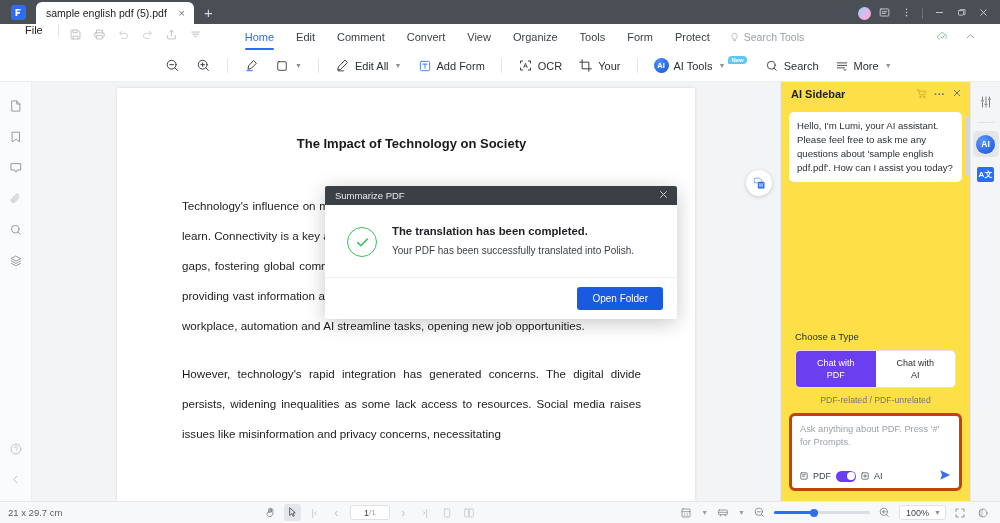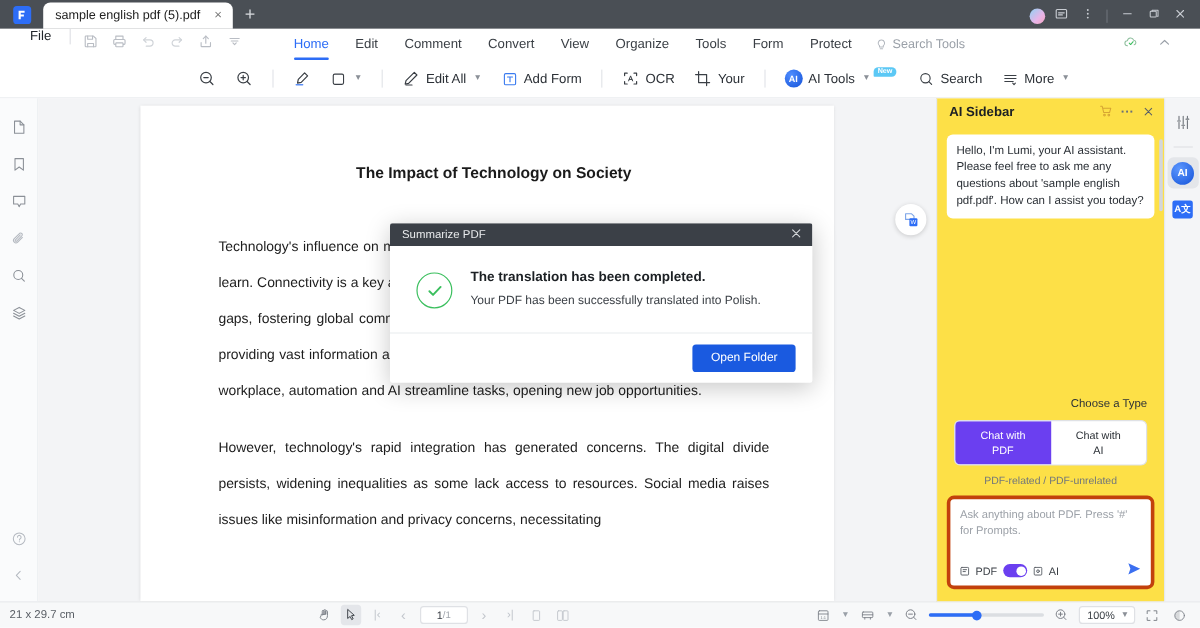--- a/index.html
+++ b/index.html
@@ -133,21 +133,21 @@
   .bubble {
     background: #fff; border-radius: 5px; padding: 7px 8px; color: #2b3036;
     line-height: 14px; font-size: 9.6px;
   }
   .bubble a { color: #3b6ff0; text-decoration: none; display: block; margin-top: 6px; }
   .sb-scrollbar {
     position: absolute; right: 1px; top: 10px; width: 3px; height: 60px;
     background: #d3d6db; border-radius: 2px;
   }
   .choose-wrap { padding: 0 14px 8px 14px; }
-  .choose-title { text-align: right; font-size: 9.5px; color: #2b3036; margin-bottom: 8px; }
+  .choose-title { text-align: left; font-size: 9.5px; color: #2b3036; margin-bottom: 8px; }
   .seg {
     display: flex; border-radius: 5px; overflow: hidden; border: 1px solid #dfe1e5; background: #fff;
   }
   .seg-btn {
     flex: 1; text-align: center; font-size: 9px; line-height: 12px; padding: 6px 2px;
     color: #2b3036;
   }
   .seg-btn.active { background: #6b3ff0; color: #fff; }
   .seg-note { text-align: center; font-size: 8.7px; color: #70757c; margin-top: 7px; }
   .composer-wrap { padding: 0 8px 10px 8px; }

